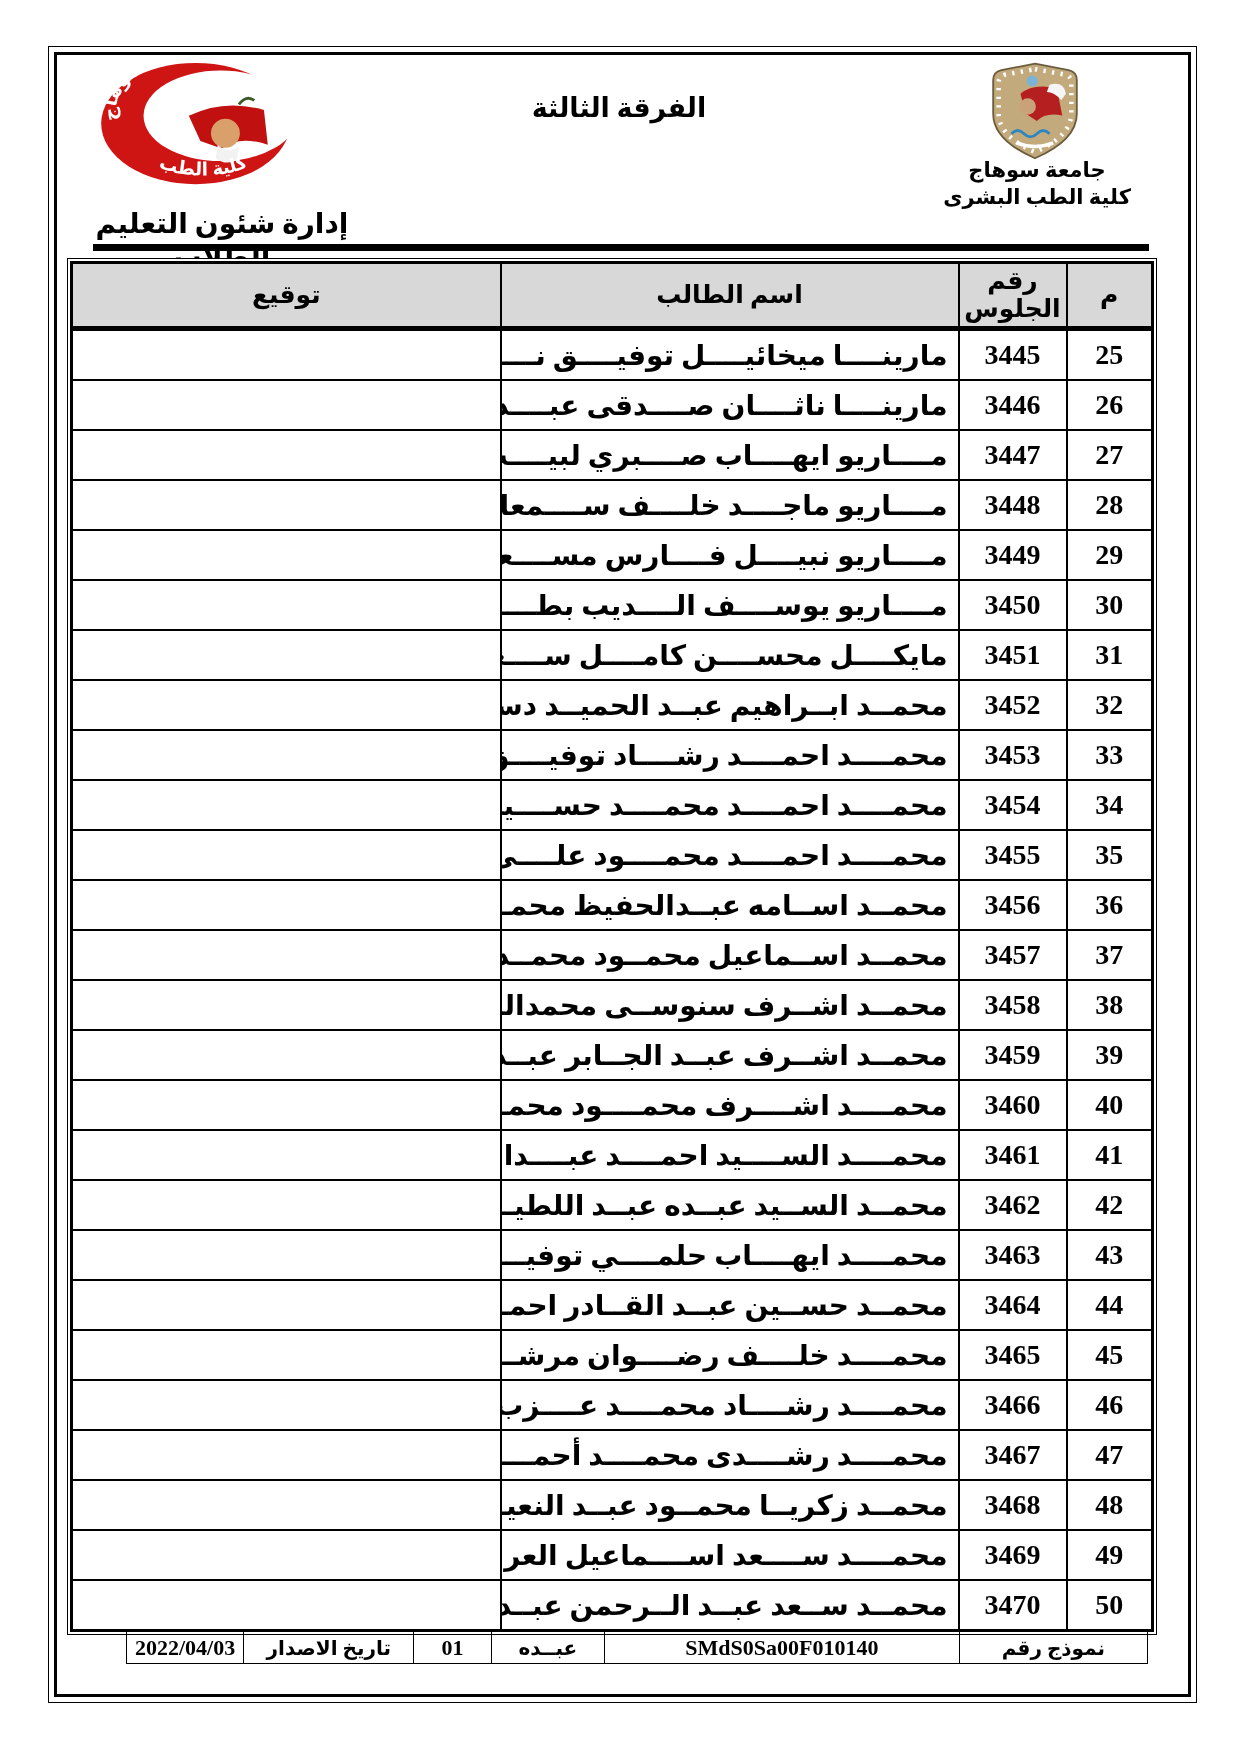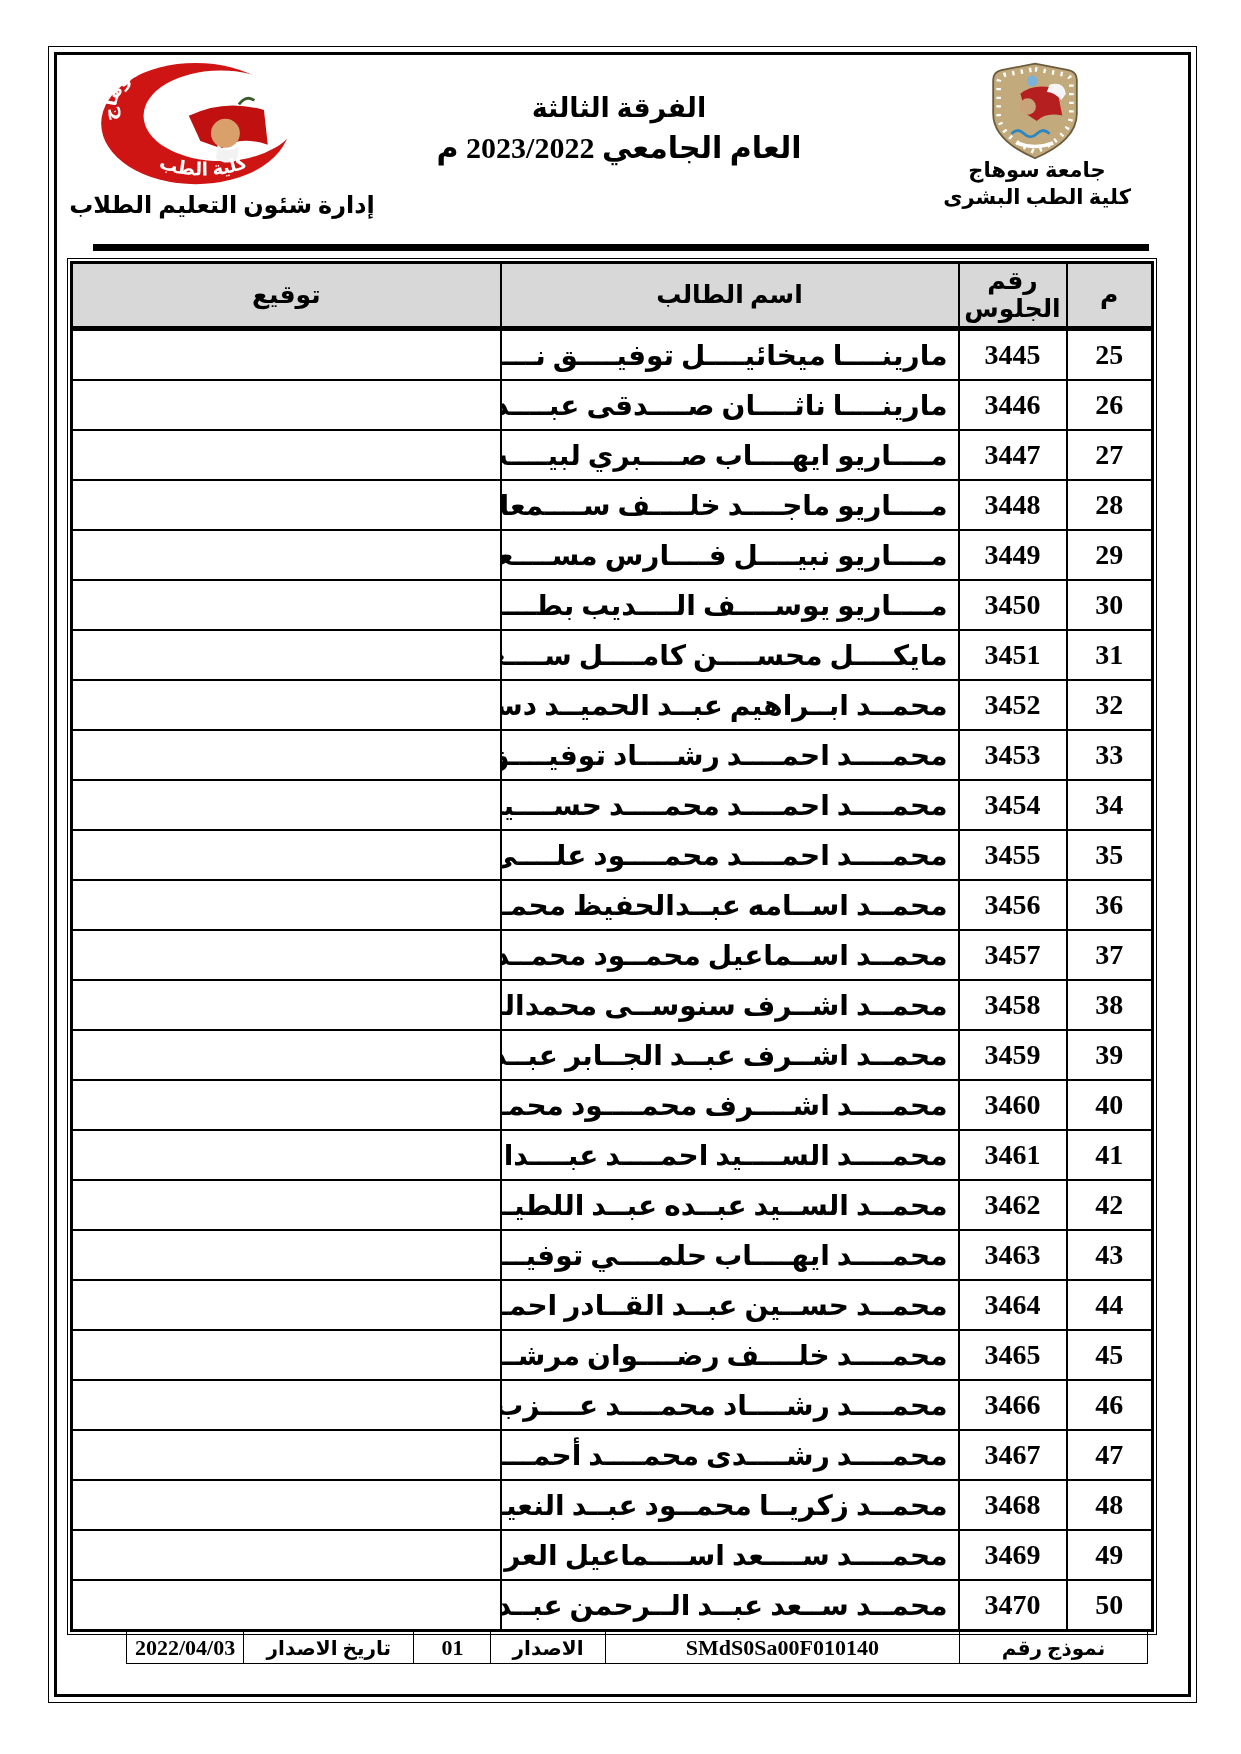--- a/index.html
+++ b/index.html
@@ -11,21 +11,21 @@
   .frame-outer{
     position:absolute;left:48px;top:46px;width:1149px;height:1657px;
     border:1px solid #000;box-sizing:border-box;padding:5px;background:#fff;
   }
   .frame-inner{
     width:100%;height:100%;border:3px solid #000;box-sizing:border-box;
     position:relative;overflow:hidden;
   }
   
   .logo-left{position:absolute;left:34px;top:5px;width:238px;height:130px;}
-  .dept-label{position:absolute;left:0;top:136px;width:330px;text-align:center;font-size:24px;}
+  .dept-label{position:absolute;left:0;top:152px;width:330px;text-align:center;font-size:28px;}
   .title-block{position:absolute;left:352px;top:34px;width:420px;text-align:center;}
   .title-block .t1,.title-block .t2{font-size:27px;line-height:38px;}
   .title-block .t3{font-size:30px;line-height:42px;}
   .logo-right{position:absolute;left:920px;top:6px;width:116px;height:100px;}
   .right-text{position:absolute;left:870px;top:102px;width:220px;text-align:center;font-size:21px;line-height:27px;}
   
   .rule{position:absolute;left:36px;top:189px;width:1056px;height:7px;background:#000;}
   
   .table-wrap{
     position:absolute;left:10px;top:203px;width:1090px;
@@ -75,21 +75,20 @@
       </text>
       <text font-size="19" fill="#ffffff">
         <textPath href="#arcBot" startOffset="10%">كلية الطب</textPath>
       </text>
     </svg>
 
     <div class="dept-label">إدارة شئون التعليم الطلاب</div>
 
     <div class="title-block">
       <div class="t2">الفرقة الثالثة</div>
-      <div class="t3" dir="ltr">العام الجامعي 2023/2022 م</div>
     </div>
 
     <svg class="logo-right" viewBox="0 0 120 110">
       <path d="M60,3 L97,10 Q106,12 106,21 L106,58 Q106,87 60,107 Q14,87 14,58 L14,21 Q14,12 23,10 Z" fill="#c3aa7c" stroke="#6b5c3e" stroke-width="2"></path>
       <path d="M60,9 L93,15 Q100,17 100,24 L100,57 Q100,83 60,100 Q20,83 20,57 L20,24 Q20,17 27,15 Z" fill="none" stroke="#ffffff" stroke-width="5" stroke-dasharray="2.5 7"></path>
       <circle cx="57" cy="22" r="6" fill="#7ab3d9"></circle>
       <path d="M44,36 Q58,24 84,30 L90,60 Q72,56 62,66 L50,58 Z" fill="#b51f1f"></path>
       <path d="M76,26 q16,-4 18,10 l-5,7 q-8,-9 -16,-9 Z" fill="#f5f5f5"></path>
       <circle cx="52" cy="50" r="9" fill="#caa27a"></circle>
       <path d="M34,80 q7,-7 14,0 t14,0 t14,0" stroke="#2e86c1" stroke-width="3" fill="none"></path>
@@ -278,21 +277,21 @@
             </tr>
           </tbody>
       </table>
     </div>
 
     <table class="footer-table" dir="rtl">
       <tbody>
           <tr>
         <td style="width:178px">نموذج رقم</td>
         <td style="width:352px" class="code">SMdS0Sa00F010140</td>
-        <td style="width:100px">الاصدار</td>
+        <td style="width:100px">عبــده</td>
         <td style="width:64px" class="code">01</td>
         <td style="width:156px">تاريخ الاصدار</td>
         <td class="code">2022/04/03</td>
       </tr>
     </tbody>
       </table>
 
   </div>
 </div>
 

